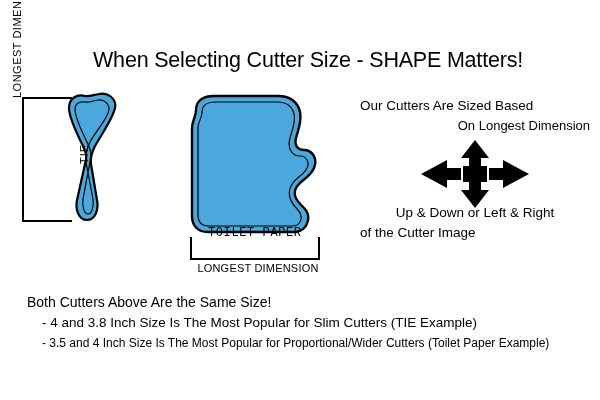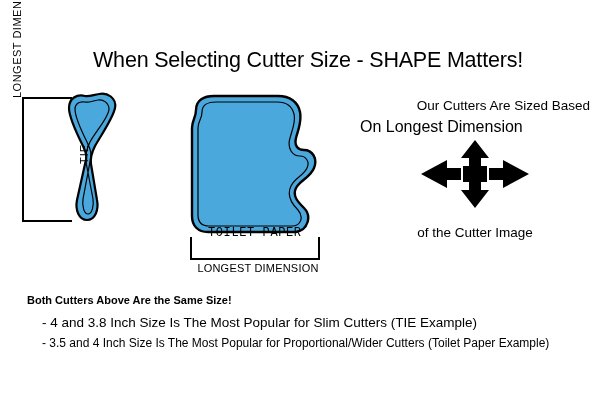--- a/index.html
+++ b/index.html
@@ -79,53 +79,52 @@
     text-align: center;
     font-size: 11px;
     letter-spacing: 0.2px;
   }
 
   
   #right-line1 {
     left: 360px;
     top: 98px;
     width: 230px;
+    text-align: left;
+    font-size: 13.5px;
+  }
+  #right-line2 {
+    left: 360px;
+    top: 118px;
+    width: 230px;
     text-align: right;
-    font-size: 13.5px;
-  }
-  #right-line2 {
-    left: 360px;
-    top: 118px;
-    width: 230px;
-    text-align: left;
-    font-size: 16px;
+    font-size: 13px;
   }
   #arrows {
     left: 413px;
     top: 140px;
     width: 124px;
     height: 68px;
   }
   #right-line3 {
     left: 360px;
     top: 205px;
     width: 230px;
     text-align: center;
     font-size: 13.5px;
   }
   #right-line4 {
     left: 360px;
     top: 225px;
     width: 230px;
-    text-align: center;
     font-size: 13.5px;
   }
 
   
-  #note0 { left: 27px; top: 294px; font-size: 11px; font-weight: bold; }
+  #note0 { left: 27px; top: 294px; font-size: 14px; }
   #note1 { left: 42px; top: 315px; font-size: 13.5px; }
   #note2 { left: 42px; top: 336px; font-size: 12px; }
 </style>
 </head>
 <body>
 
 <div id="root">
 
   <div id="title" class="abs">When Selecting Cutter Size - SHAPE Matters!</div>
 
@@ -219,19 +218,20 @@
 
         <path d="M 8 34 L 34 20 L 34 28 L 48 28 L 48 40 L 34 40 L 34 48 Z"></path>
 
         <path d="M 116 34 L 90 20 L 90 28 L 76 28 L 76 40 L 90 40 L 90 48 Z"></path>
 
         <rect x="50" y="26" width="24" height="16"></rect>
       </g>
     </svg>
   </div>
 
+  <div id="right-line3" class="abs">Up &amp; Down or Left &amp; Right</div>
   <div id="right-line4" class="abs">of the Cutter Image</div>
 
   <div id="note0" class="abs">Both Cutters Above Are the Same Size!</div>
   <div id="note1" class="abs">- 4 and 3.8 Inch Size Is The Most Popular for Slim Cutters (TIE Example)</div>
   <div id="note2" class="abs">- 3.5 and 4 Inch Size Is The Most Popular for Proportional/Wider Cutters (Toilet Paper Example)</div>
 
 </div>
 
 </body></html>

